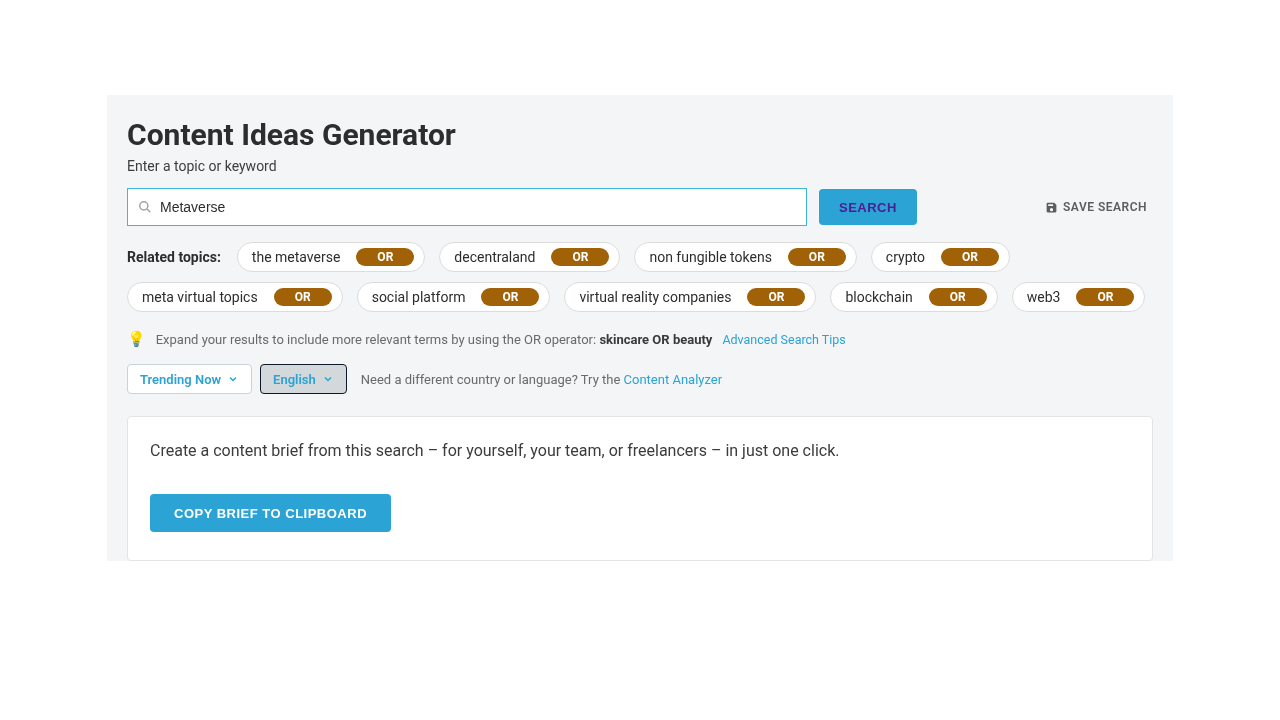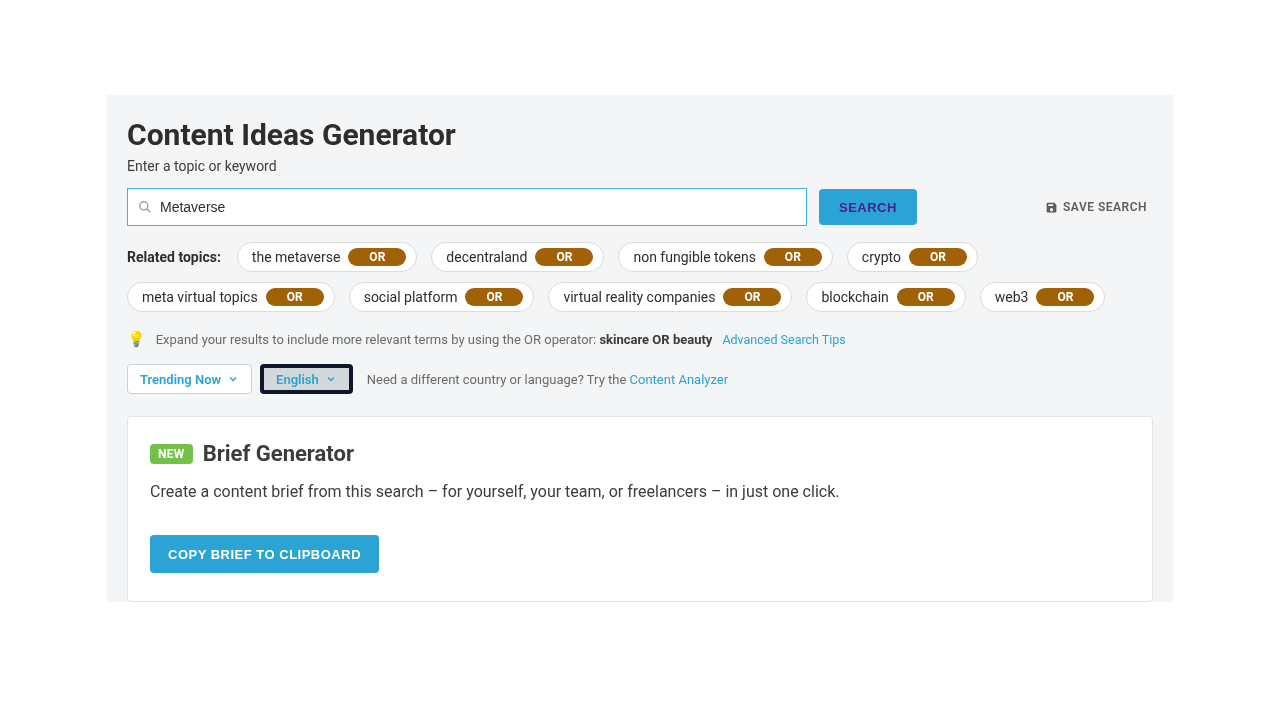--- a/index.html
+++ b/index.html
@@ -92,21 +92,21 @@
     color: #2d2d2d;
     margin-right: 2px;
   }
   .chip {
     background: #ffffff;
     border: 1px solid #dcdcdc;
     border-radius: 20px;
     padding: 5px 10px 5px 14px;
     display: flex;
     align-items: center;
-    gap: 8px;
+    gap: 16px;
     font-size: 14px;
     color: #2d2d2d;
     cursor: pointer;
   }
   .chip .or {
     background: #a16207;
     color: #ffffff;
     font-size: 12px;
     font-weight: 700;
     padding: 2px 21px;
@@ -145,21 +145,21 @@
     padding: 0 12px;
     cursor: pointer;
   }
   .filter-trending {
     background: #ffffff;
     border: 1px solid #c9d2d6;
     color: #2ba3d4;
   }
   .filter-english {
     background: #d3d8da;
-    border: 4px solid #0f172a;
+    border: 1px solid #0f172a;
     color: #2ba3d4;
   }
   .filter-btn .chev {
     display: inline-block;
   }
   .filter-note {
     color: #6a6a6a;
     font-size: 13px;
     margin-left: 6px;
   }
@@ -196,21 +196,21 @@
     margin-bottom: 34px;
   }
   .btn-copy {
     background: #2ba3d4;
     color: #ffffff;
     border: none;
     font-size: 13px;
     font-weight: 600;
     letter-spacing: 0.5px;
     height: 38px;
-    padding: 0 18px;
+    padding: 0 24px;
     border-radius: 4px;
     cursor: pointer;
   }
   svg { display: block; }
 </style>
 </head>
 <body>
 
 <div class="panel">
 
@@ -302,21 +302,17 @@
             <polyline points="6 9 12 15 18 9"></polyline>
           </svg>
       </span>
     </div>
     <span class="filter-note">
       <span>Need a different country or language? Try the </span><a>Content Analyzer</a>
     </span>
   </div>
 
   <div class="brief-card">
-    <div class="brief-head">
-      <span class="pill-new">NEW</span>
-      <span class="brief-title">Brief Generator</span>
-    </div>
     <div class="brief-desc">Create a content brief from this search – for yourself, your team, or freelancers – in just one click.</div>
     <button class="btn-copy">COPY BRIEF TO CLIPBOARD</button>
   </div>
 
 </div>
 
 </body></html>

